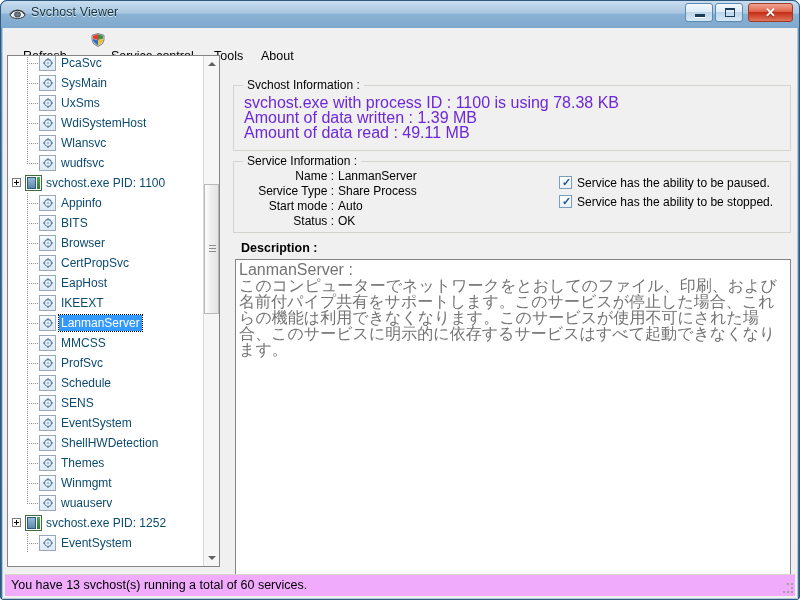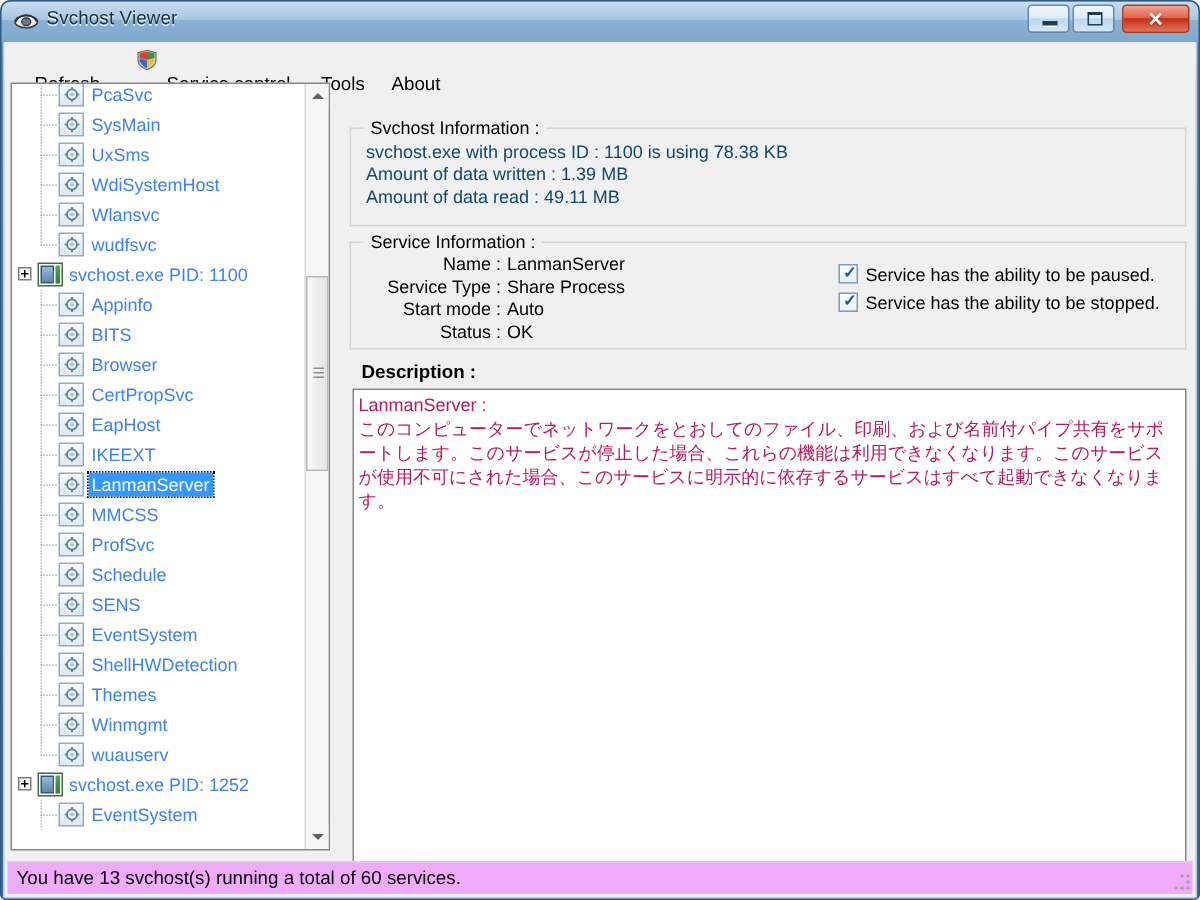--- a/index.html
+++ b/index.html
@@ -173,21 +173,21 @@
     box-sizing: border-box;
   }
   .gear-ico .g {
     position: absolute; left: 3px; top: 2px;
     width: 10px; height: 10px;
   }
   .tlabel {
     position: absolute;
     left: 53px; top: 2px;
     font-size: 12px; line-height: 16px;
-    color: #3b82f6; white-space: nowrap;
+    color: #0c4a6e; white-space: nowrap;
   }
   .tnode.selected .tlabel {
     background: #3399ff;
     color: #ffffff;
     padding: 0 2px;
     margin-left: -2px;
     outline: 1px dotted #000;
   }
 
   
@@ -289,21 +289,21 @@
     padding: 0 4px;
     font-size: 12px; color: #000;
     white-space: nowrap;
   }
 
   #grp-svchost { left: 230px; top: 57px; width: 558px; height: 66px; }
   #grp-service { left: 230px; top: 133px; width: 558px; height: 72px; }
 
   .info-line {
     position: absolute;
-    font-size: 12px; color: #0c4a6e;
+    font-size: 16px; color: #6d28d9;
     white-space: nowrap;
   }
 
   
   #sv-line1 { left: 10px; top: 8px; }
   #sv-line2 { left: 10px; top: 23px; }
   #sv-line3 { left: 10px; top: 38px; }
 
   
   .svc-row {
@@ -359,23 +359,23 @@
     position: absolute;
     left: 232px; top: 231px;
     width: 556px; height: 330px;
     background: #ffffff;
     border: 1px solid #848484;
     box-sizing: border-box;
     overflow: hidden;
     padding: 2px 3px;
   }
   #desc-text {
-    font-size: 12px;
+    font-size: 16px;
     line-height: 16px;
-    color: #be185d;
+    color: #737373;
     white-space: pre-wrap;
     word-break: break-all;
   }
 
   
   #statusbar {
     position: absolute;
     left: 2px; bottom: 2px;
     width: 790px; height: 22px;
     background: #f0abfc;

